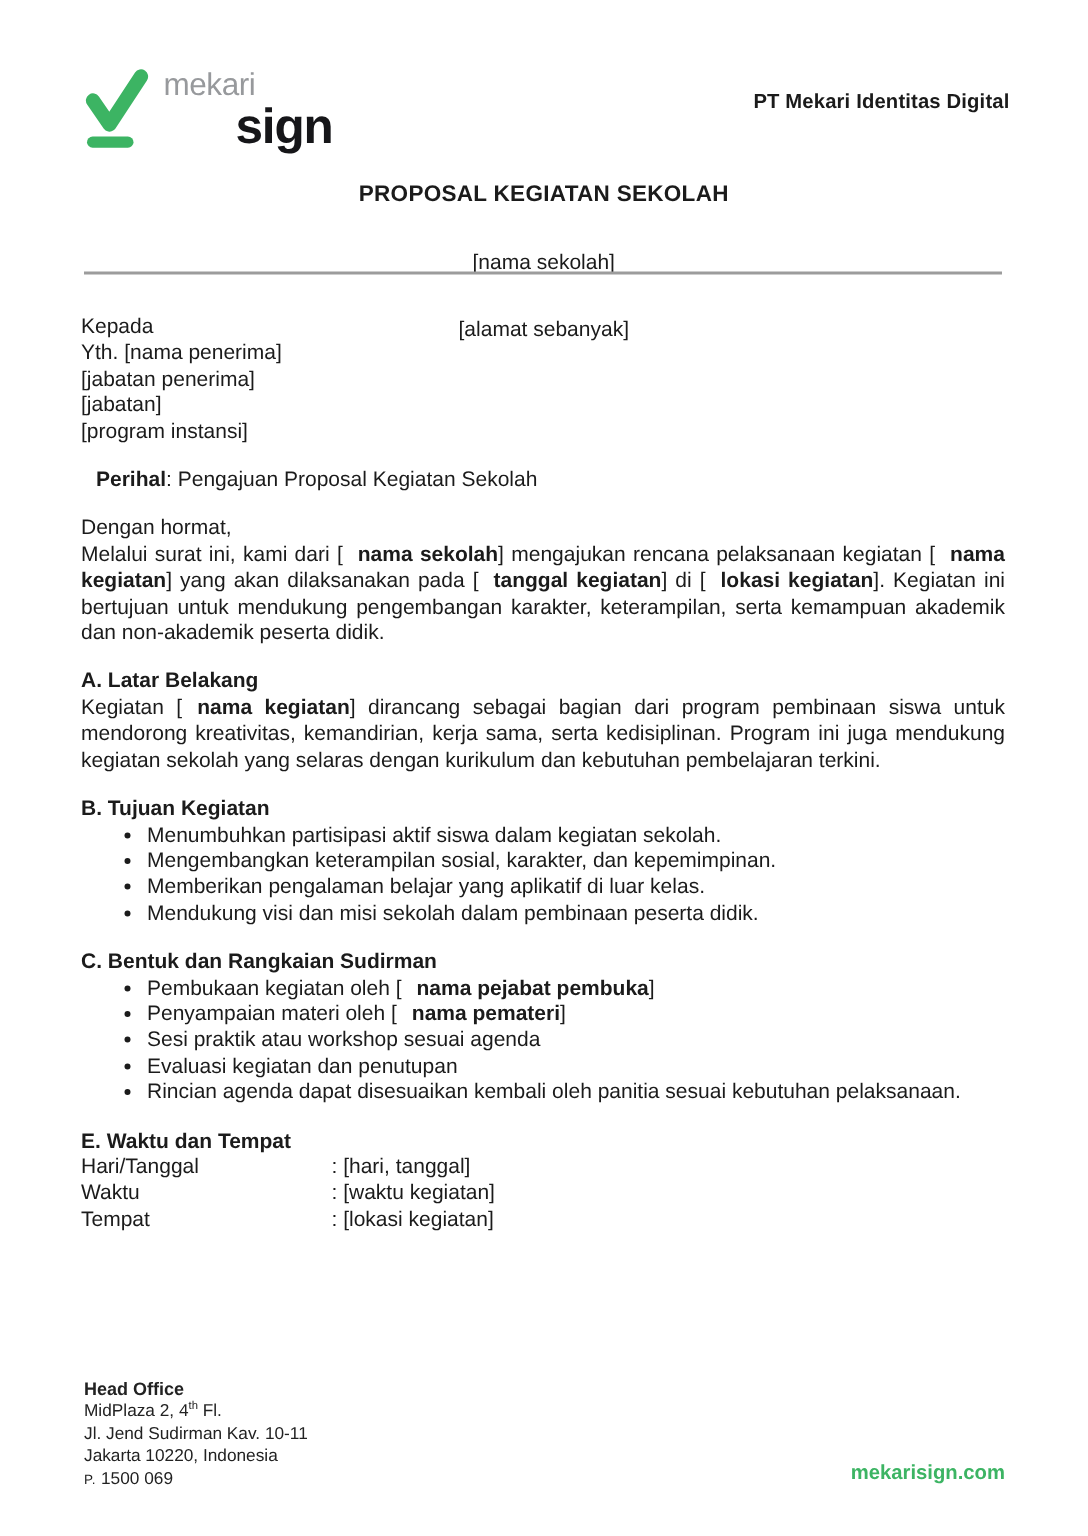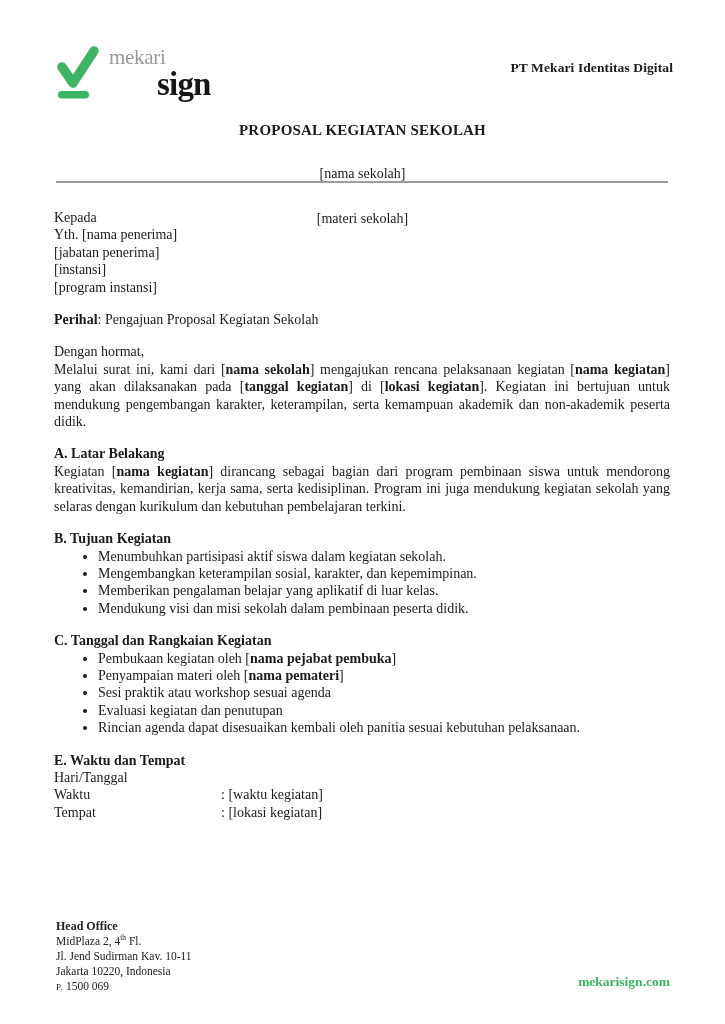--- a/index.html
+++ b/index.html
@@ -1,21 +1,21 @@
 <!DOCTYPE html>
 <html><head>
 <meta charset="utf-8">
 <style>
   html, body { margin: 0; padding: 0; background: #ffffff; }
   .page {
     position: relative;
     width: 725px;
     height: 1024px;
     background: #ffffff;
-    font-family: Liberation Serif, serif;
+    font-family: Liberation Sans, sans-serif;
     color: #1b1b1b;
     overflow: hidden;
   }
 
   
   .header {
     position: absolute;
     top: 44px; left: 54px; right: 52px;
     display: flex;
     justify-content: space-between;
@@ -59,21 +59,21 @@
     position: absolute;
     top: 209px; left: 54px;
     width: 616px;
     font-size: 14px;
     line-height: 17.4px;
   }
   .block { margin-bottom: 15px; }
   .block:last-child { margin-bottom: 0; }
   .para { margin: 0; text-align: justify; }
   .line { white-space: pre-wrap; }
-  .b { font-weight: 700; }
+  .b { font-weight: 700; margin-left: 10px; }
   .heading { font-weight: 700; }
   ul.doc-list { margin: 0; padding-left: 44px; list-style: disc; }
   ul.doc-list li { padding-left: 0; }
   .kv-row { display: flex; }
   .kv-label { width: 167px; flex: 0 0 167px; }
   .kv-value { flex: 1; }
 
   
   .footer-left {
     position: absolute;
@@ -108,32 +108,32 @@
         <span class="logo-mekari">mekari</span>
         <span class="logo-sign">sign</span>
       </div>
     </div>
     <div class="company-name">PT Mekari Identitas Digital</div>
   </div>
 
   <div class="title-block">
     <div class="doc-title">PROPOSAL KEGIATAN SEKOLAH</div>
     <div class="doc-subtitle">[nama sekolah]</div>
-    <div class="doc-subtitle">[materi sekolah]</div>
+    <div class="doc-subtitle">[alamat sebanyak]</div>
   </div>
 
   <div class="divider"></div>
 
   <div class="doc-body">
 
     <div class="block">
       <div class="line">Kepada</div>
       <div class="line">Yth. [nama penerima]</div>
       <div class="line">[jabatan penerima]</div>
-      <div class="line">[instansi]</div>
+      <div class="line">[jabatan]</div>
       <div class="line">[program instansi]</div>
     </div>
 
     <div class="block">
       <span class="b">Perihal</span><span>: Pengajuan Proposal Kegiatan Sekolah</span>
     </div>
 
     <div class="block">
       <div class="line">Dengan hormat,</div>
       <p class="para"><span>Melalui surat ini, kami dari [</span><span class="b">nama sekolah</span><span>] mengajukan rencana pelaksanaan kegiatan [</span><span class="b">nama kegiatan</span><span>] yang akan dilaksanakan pada [</span><span class="b">tanggal kegiatan</span><span>] di [</span><span class="b">lokasi kegiatan</span><span>]. Kegiatan ini bertujuan untuk mendukung pengembangan karakter, keterampilan, serta kemampuan akademik dan non-akademik peserta didik.</span></p>
@@ -148,35 +148,36 @@
       <div class="heading">B. Tujuan Kegiatan</div>
       <ul class="doc-list">
         <li>Menumbuhkan partisipasi aktif siswa dalam kegiatan sekolah.</li>
         <li>Mengembangkan keterampilan sosial, karakter, dan kepemimpinan.</li>
         <li>Memberikan pengalaman belajar yang aplikatif di luar kelas.</li>
         <li>Mendukung visi dan misi sekolah dalam pembinaan peserta didik.</li>
       </ul>
     </div>
 
     <div class="block">
-      <div class="heading">C. Tanggal dan Rangkaian Kegiatan</div>
+      <div class="heading">C. Bentuk dan Rangkaian Sudirman</div>
       <ul class="doc-list">
         <li><span>Pembukaan kegiatan oleh [</span><span class="b">nama pejabat pembuka</span><span>]</span></li>
         <li><span>Penyampaian materi oleh [</span><span class="b">nama pemateri</span><span>]</span></li>
         <li>Sesi praktik atau workshop sesuai agenda</li>
         <li>Evaluasi kegiatan dan penutupan</li>
         <li>Rincian agenda dapat disesuaikan kembali oleh panitia sesuai kebutuhan pelaksanaan.</li>
       </ul>
     </div>
 
 
     <div class="block">
       <div class="heading">E. Waktu dan Tempat</div>
       <div class="kv-row">
         <span class="kv-label">Hari/Tanggal</span>
+        <span class="kv-value">: [hari, tanggal]</span>
       </div>
       <div class="kv-row">
         <span class="kv-label">Waktu</span>
         <span class="kv-value">: [waktu kegiatan]</span>
       </div>
       <div class="kv-row">
         <span class="kv-label">Tempat</span>
         <span class="kv-value">: [lokasi kegiatan]</span>
       </div>
     </div>

